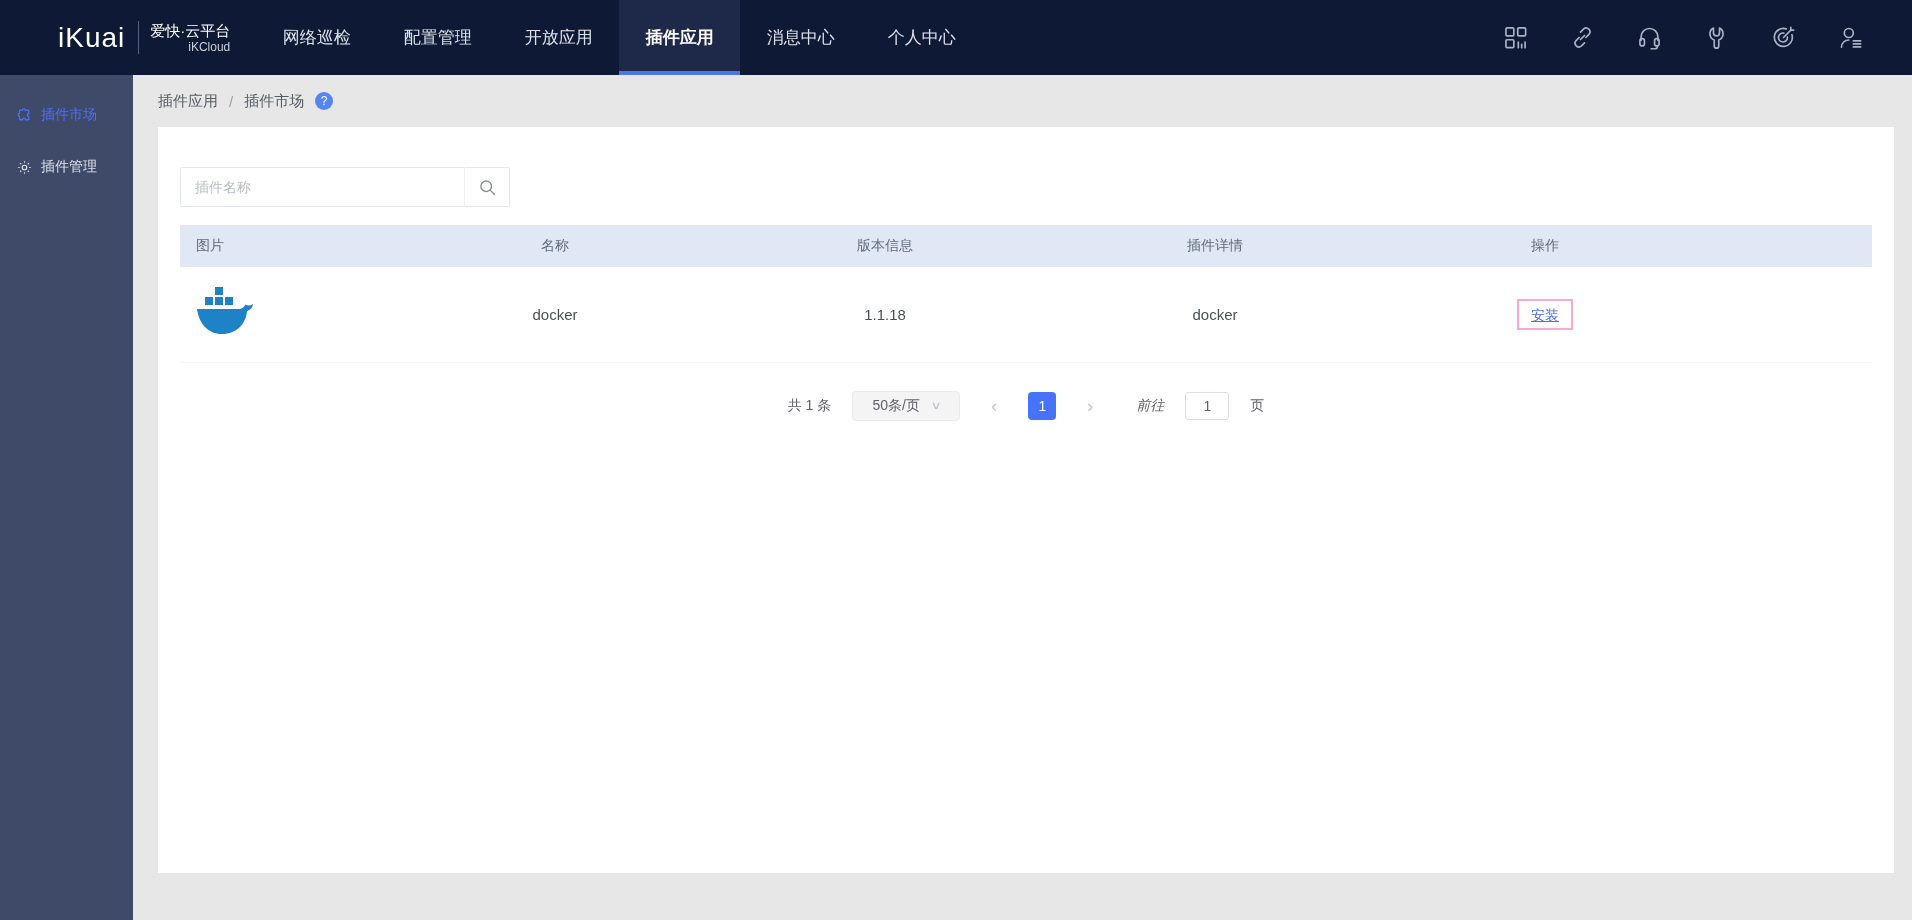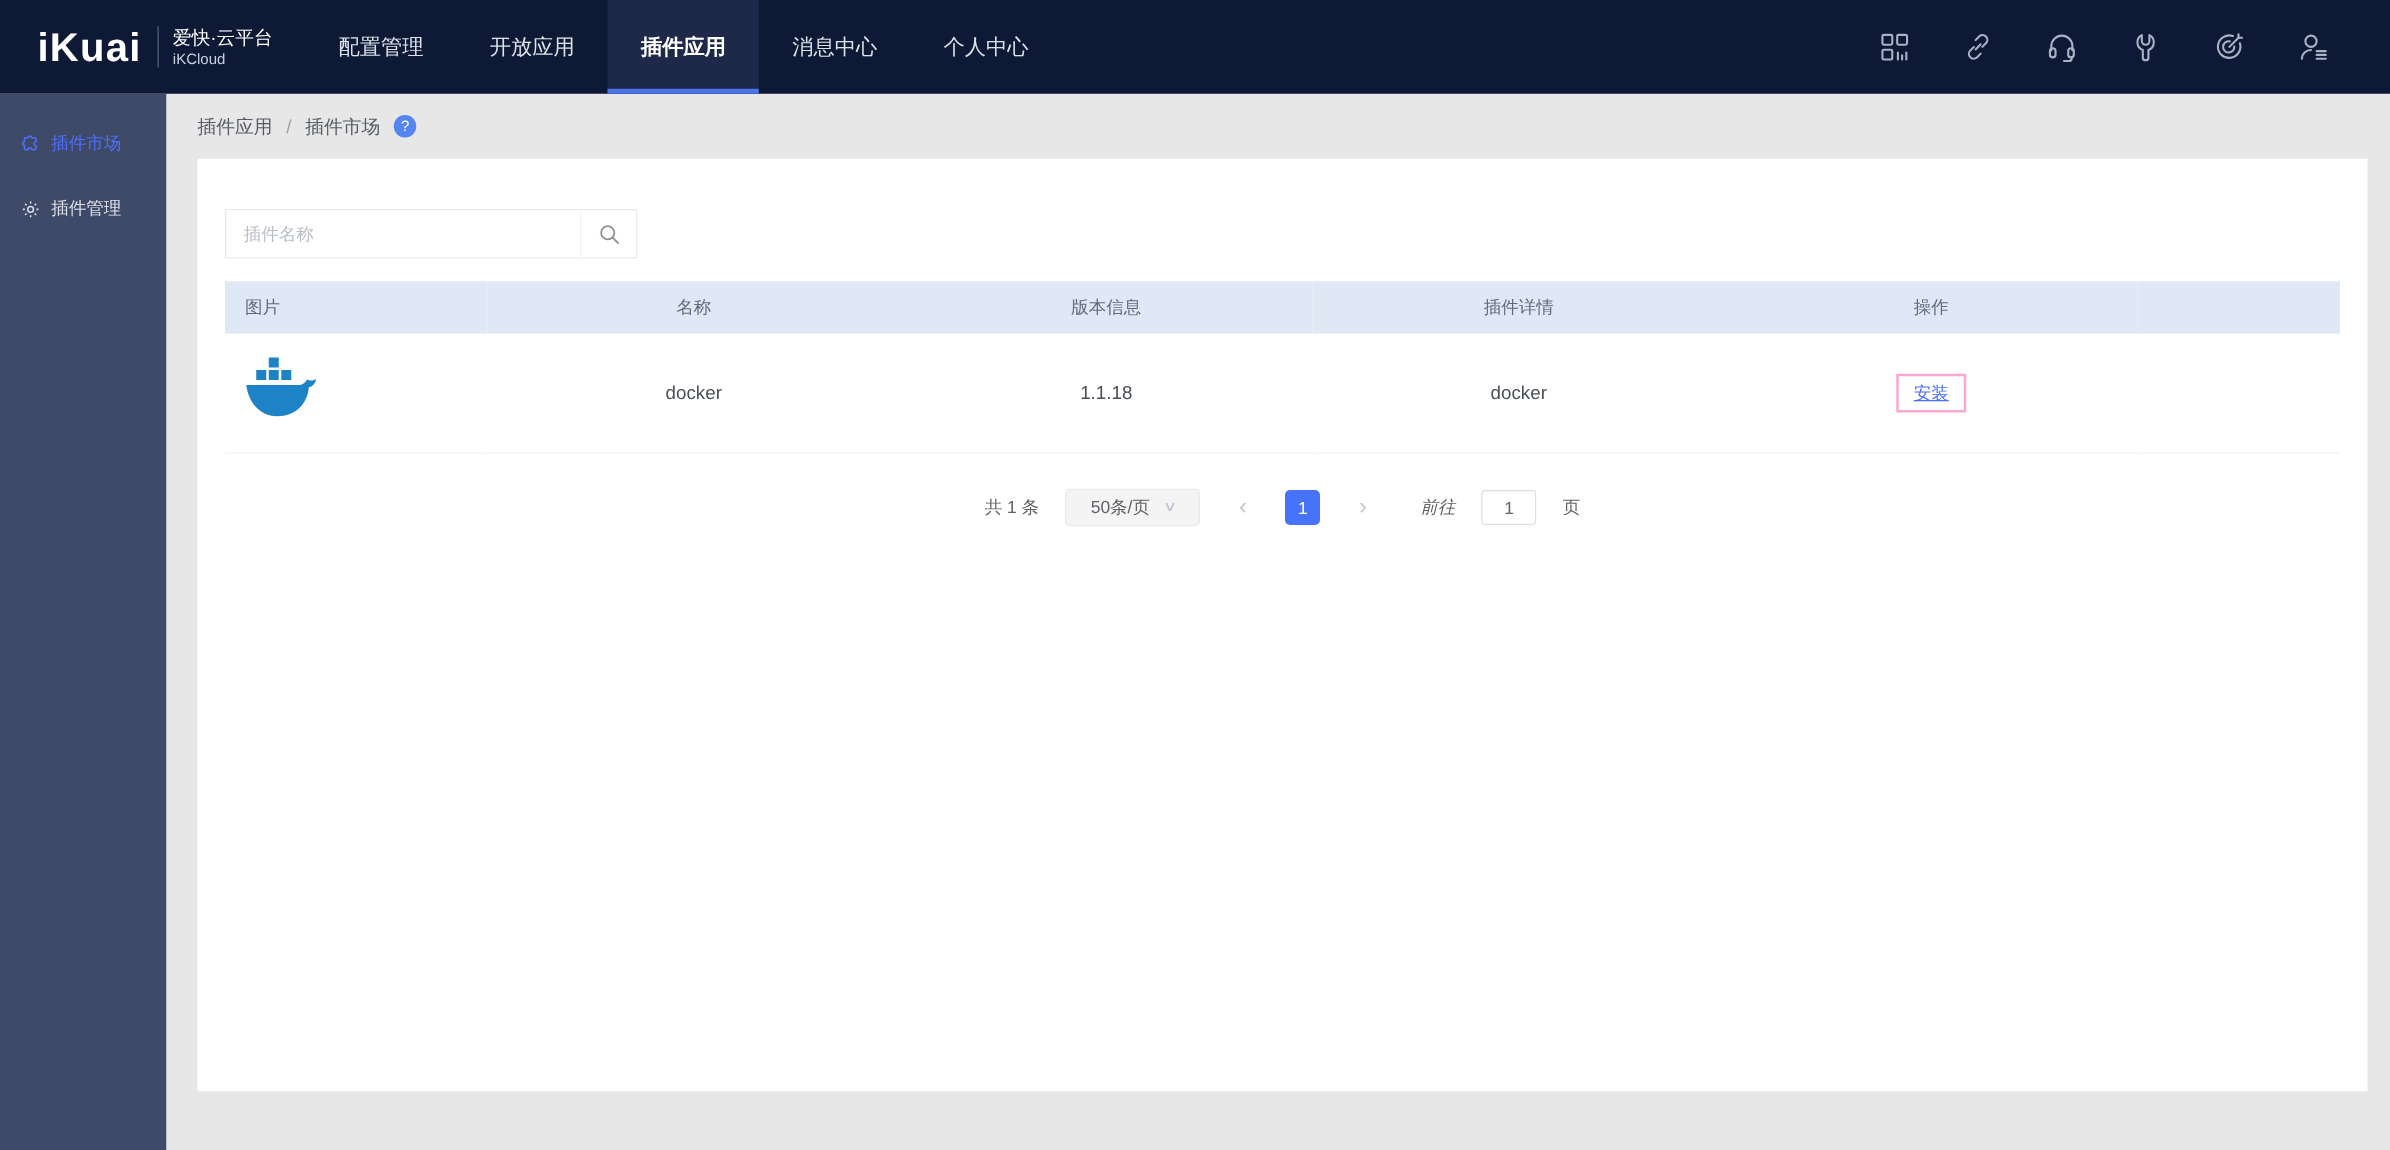--- a/index.html
+++ b/index.html
@@ -2,22 +2,22 @@
 <html><head>
 <meta charset="utf-8">
 <style>
   * { margin:0; padding:0; box-sizing:border-box; }
   html,body { width:1912px; height:920px; overflow:hidden; }
   body { font-family:"Liberation Sans","DejaVu Sans",sans-serif; background:#e7e7e7; }
 
   
   .topnav { height:75px; background:#0e1935; display:flex; align-items:stretch; }
   .logo-wrap { display:flex; align-items:center; padding:0 26px 0 30px; min-width:227px; }
-  .logo-text { color:#fff; font-size:32px; font-weight:bold; letter-spacing:1px; line-height:1; }
-  .brand { border-left:1px solid #55617f; margin-left:13px; padding-left:11px; color:#fff; }
+  .logo-text { color:#fff; font-size:28px; font-weight:normal; letter-spacing:1px; line-height:1;margin-left:28px; }
+  .brand { border-left:1px solid #55617f; margin-left:13px; padding-left:11px; color:#fff;text-align:right; }
   .brand-cn { font-size:15px; line-height:1.3; }
   .brand-en { font-size:12px; color:#c9cfdd; line-height:1.2; }
   .tabs { display:flex; align-items:stretch; }
   .tab { width:121px; display:flex; align-items:center; justify-content:center;
          color:#dde1ea; font-size:17px; cursor:pointer; position:relative; }
   .tab.active { background:#1e2949; color:#fff; font-weight:bold; }
   .tab.active::after { content:""; position:absolute; left:0; right:0; bottom:0;
          height:4px; background:#4a74e8; }
   .nav-icons { margin-left:auto; display:flex; align-items:center; gap:40px; padding-right:48px; }
   .nav-icon { width:27px; height:27px; cursor:pointer; display:flex; }
@@ -89,20 +89,21 @@
 
 <div class="topnav">
   <div class="logo-wrap">
     <div class="logo-text">iKuai</div>
     <div class="brand">
       <div class="brand-cn">爱快·云平台</div>
       <div class="brand-en">iKCloud</div>
     </div>
   </div>
   <div class="tabs">
+    <div class="tab">网络巡检</div>
     <div class="tab">配置管理</div>
     <div class="tab">开放应用</div>
     <div class="tab active">插件应用</div>
     <div class="tab">消息中心</div>
     <div class="tab">个人中心</div>
   </div>
   <div class="nav-icons">
     <span class="nav-icon">
       <svg viewBox="0 0 24 24">
           <rect x="3.5" y="3.5" width="7" height="7" rx="1"></rect>

